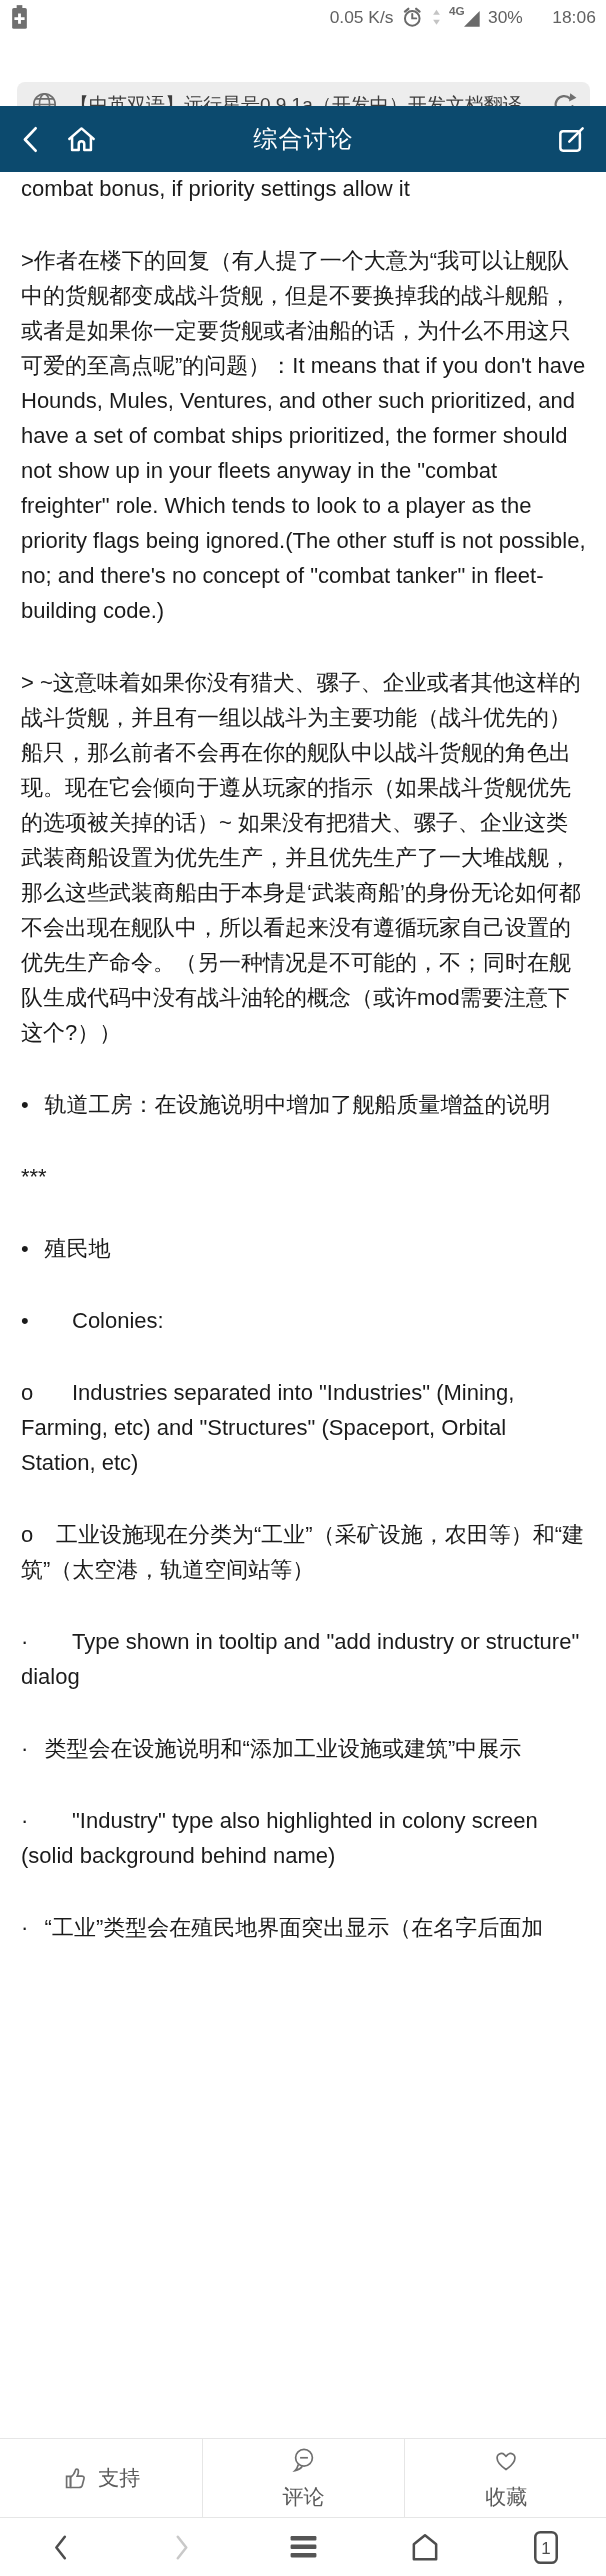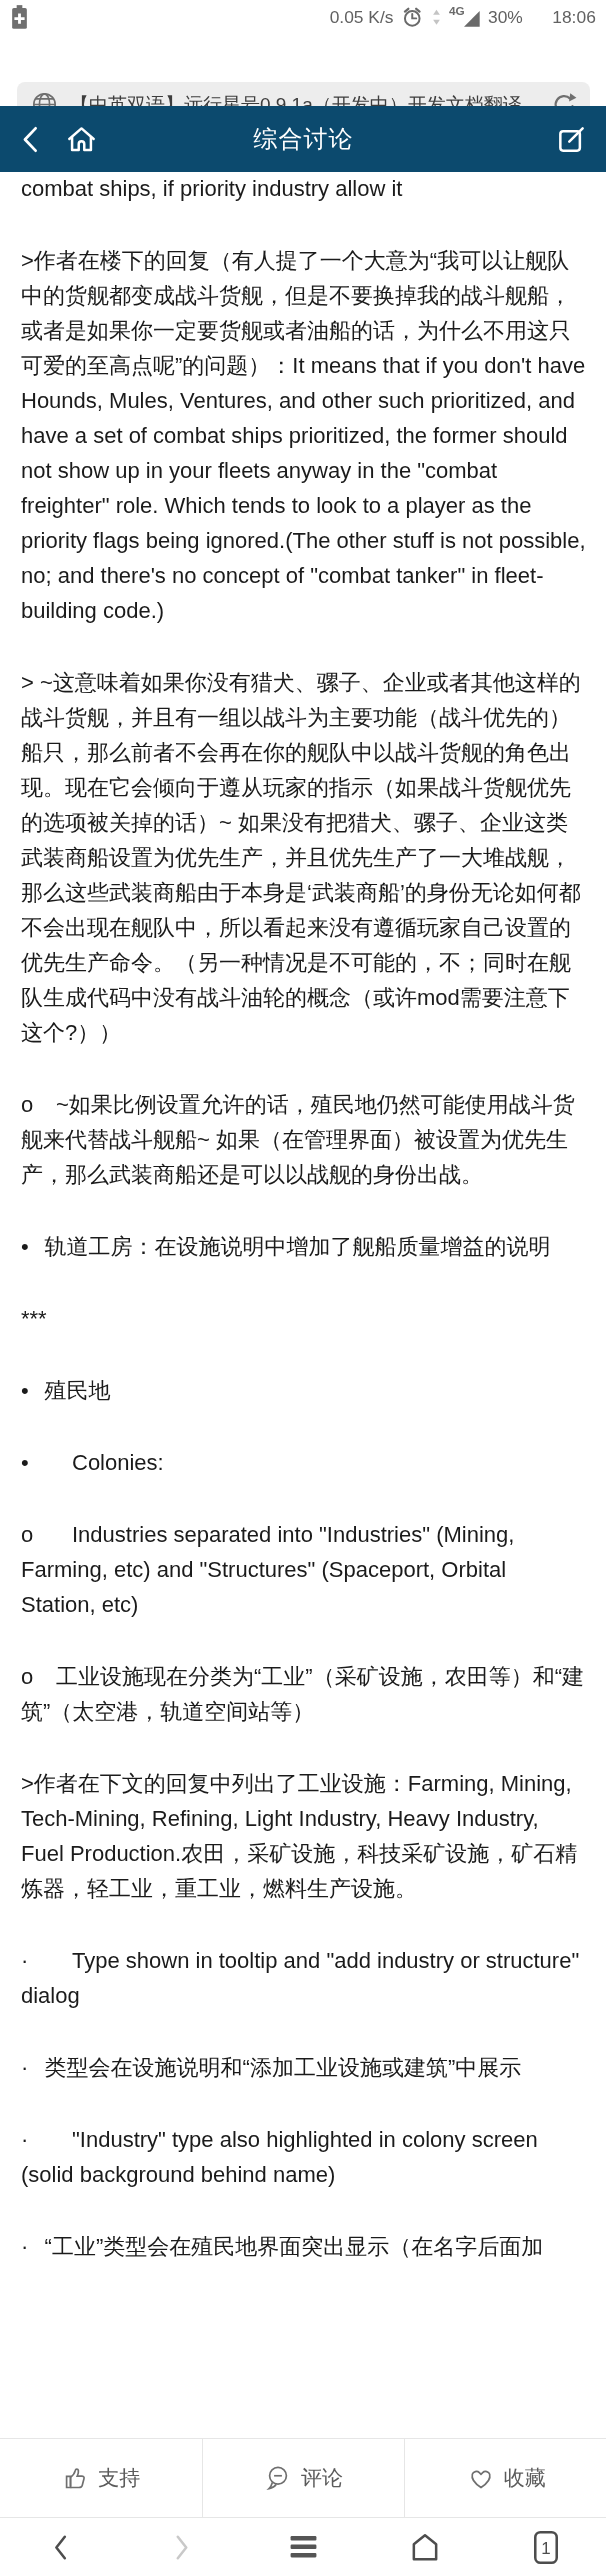--- a/index.html
+++ b/index.html
@@ -36,21 +36,21 @@
   .gap-top{margin-top:31px;}
   .marker{display:inline-block;}
   .m-lg{width:51px;}
   .m-md{width:35px;}
   .m-sm{width:23.6px;}
   
   .action-bar{position:absolute;left:0;right:0;bottom:59px;height:79px;background:#fff;
     border-top:1.1px solid #e6e6e6;display:flex;box-sizing:border-box;}
   .action-item{flex:1;display:flex;align-items:center;justify-content:center;gap:9px;
     color:#5b5b5b;font-size:21px;}
-  .action-item + .action-item{border-left:1.1px solid #e6e6e6;}
+  .action-item + .action-item{border-left:1.1px solid #e6e6e6;flex-direction:column;}
   
   .nav-bar{position:absolute;left:0;right:0;bottom:0;height:59px;background:#fff;
     border-top:1.1px solid #e6e6e6;display:flex;align-items:center;box-sizing:border-box;}
   .nav-item{flex:1;display:flex;align-items:center;justify-content:center;height:100%;}
   svg{display:block;}
 </style>
 </head>
 <body>
 
 <div class="screen">
@@ -127,31 +127,29 @@
     </span>
     <span class="header-right" style="position:relative;">
       <svg width="29" height="29" viewBox="0 0 52 52">
         <rect x="6" y="11" width="35" height="35" rx="5" fill="none" stroke="#ffffff" stroke-width="4.5"></rect>
         <line x1="22" y1="30" x2="46" y2="6" stroke="#ffffff" stroke-width="4.5" stroke-linecap="round"></line>
       </svg>
     </span>
   </div>
 
   <div class="content" id="content">
-      <p class="para">combat ships, if priority industry allow it</p>
+      <p class="para">combat bonus, if priority settings allow it</p>
       <p class="para gap-top">&gt;作者在楼下的回复（有人提了一个大意为“我可以让舰队中的货舰都变成战斗货舰，但是不要换掉我的战斗舰船，或者是如果你一定要货舰或者油船的话，为什么不用这只可爱的至高点呢”的问题）：It means that if you don't have Hounds, Mules, Ventures, and other such prioritized, and have a set of combat ships prioritized, the former should not show up in your fleets anyway in the "combat freighter" role. Which tends to look to a player as the priority flags being ignored.(The other stuff is not possible, no; and there's no concept of "combat tanker" in fleet-building code.)</p>
       <p class="para">&gt; ~这意味着如果你没有猎犬、骡子、企业或者其他这样的战斗货舰，并且有一组以战斗为主要功能（战斗优先的）船只，那么前者不会再在你的舰队中以战斗货舰的角色出现。现在它会倾向于遵从玩家的指示（如果战斗货舰优先的选项被关掉的话）~ 如果没有把猎犬、骡子、企业这类武装商船设置为优先生产，并且优先生产了一大堆战舰，那么这些武装商船由于本身是‘武装商船’的身份无论如何都不会出现在舰队中，所以看起来没有遵循玩家自己设置的优先生产命令。（另一种情况是不可能的，不；同时在舰队生成代码中没有战斗油轮的概念（或许mod需要注意下这个?））</p>
-      <p class="para"><span class="marker m-md">o</span>~如果比例设置允许的话，殖民地仍然可能使用战斗货舰来代替战斗舰船~ 如果（在管理界面）被设置为优先生产，那么武装商船还是可以以战舰的身份出战。</p>
       <p class="para"><span class="marker m-sm">•</span>轨道工房：在设施说明中增加了舰船质量增益的说明</p>
       <p class="para gap-top">***</p>
       <p class="para"><span class="marker m-sm">•</span>殖民地</p>
       <p class="para"><span class="marker m-lg">•</span>Colonies:</p>
       <p class="para"><span class="marker m-lg">o</span>Industries separated into "Industries" (Mining, Farming, etc) and "Structures" (Spaceport, Orbital Station, etc)</p>
       <p class="para"><span class="marker m-md">o</span>工业设施现在分类为“工业”（采矿设施，农田等）和“建筑”（太空港，轨道空间站等）</p>
-      <p class="para gap-top">&gt;作者在下文的回复中列出了工业设施：Farming, Mining, Tech-Mining, Refining, Light Industry, Heavy Industry, Fuel Production.农田，采矿设施，科技采矿设施，矿石精炼器，轻工业，重工业，燃料生产设施。</p>
       <p class="para"><span class="marker m-lg">·</span>Type shown in tooltip and "add industry or structure" dialog</p>
       <p class="para"><span class="marker m-sm">·</span>类型会在设施说明和“添加工业设施或建筑”中展示</p>
       <p class="para"><span class="marker m-lg">·</span>"Industry" type also highlighted in colony screen (solid background behind name)</p>
       <p class="para"><span class="marker m-sm">·</span>“工业”类型会在殖民地界面突出显示（在名字后面加</p>
     </div>
 
   <div class="action-bar">
     <div class="action-item">
       <span>
         <svg width="28" height="28" viewBox="0 0 50 50" fill="none" stroke="#6f6f6f" stroke-width="3">

